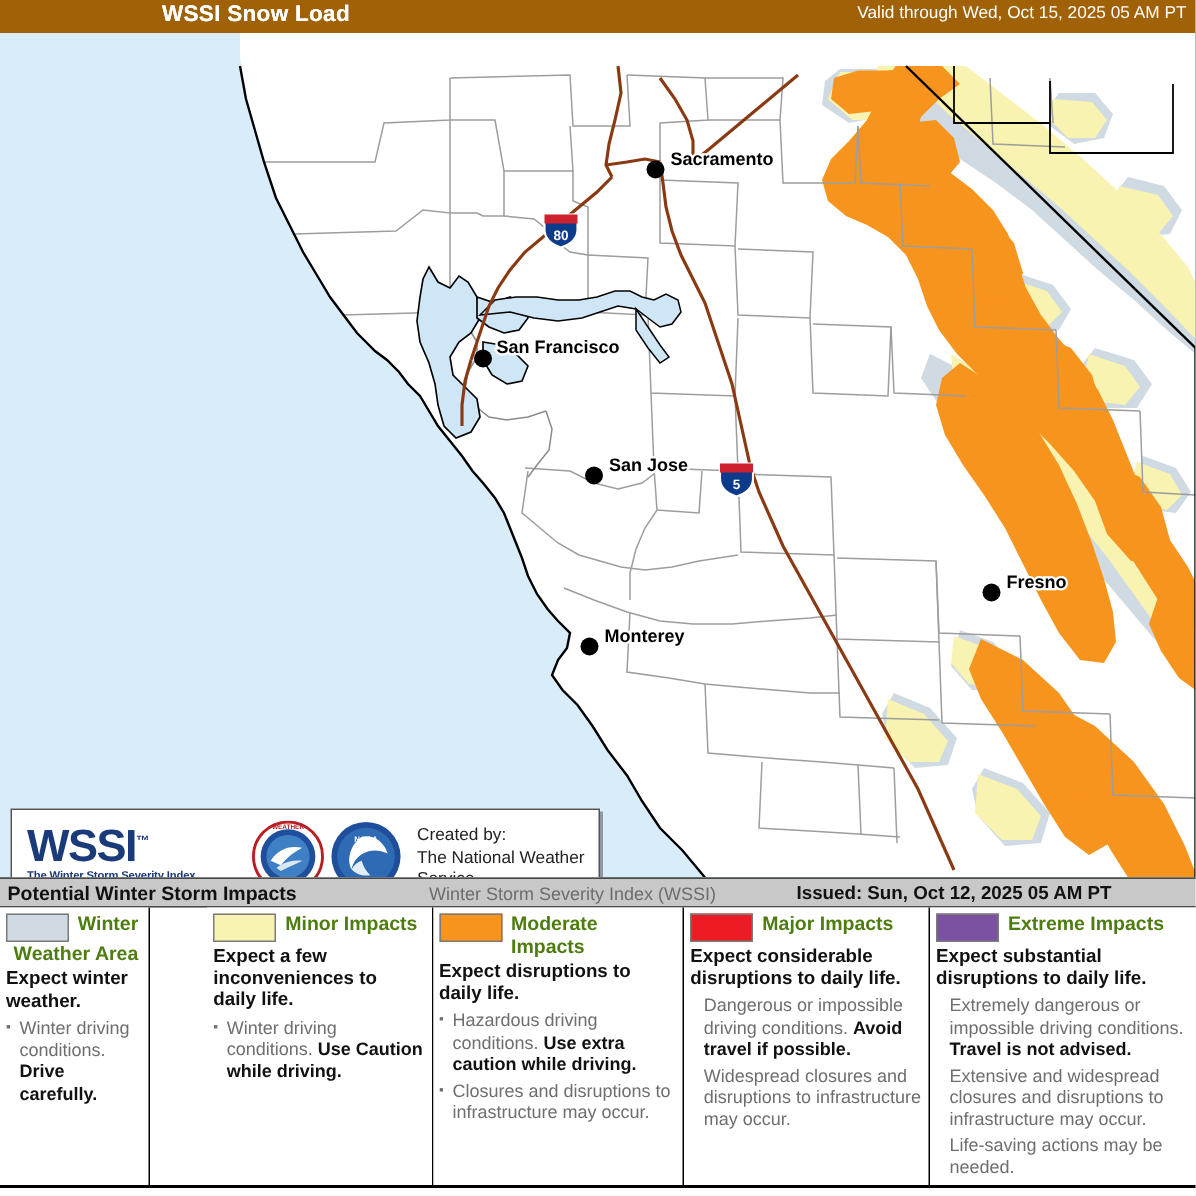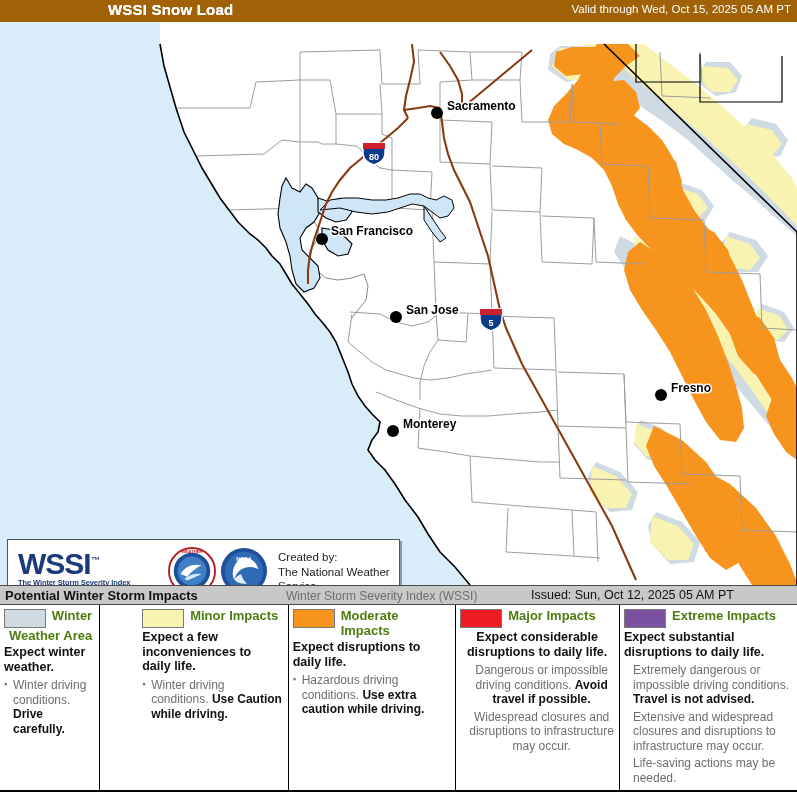--- a/index.html
+++ b/index.html
@@ -32,32 +32,32 @@
   .seal.nws{left:160px;}
   .seal.noaa{left:212px;}
   .credit{position:absolute;left:270px;top:10px;font-size:11.5px;color:#222;line-height:14.5px;}
 
   
   .subbar{position:absolute;left:0;top:585px;width:797px;height:20px;
           background:#c8c8c8;border-top:1px solid #4a4a4a;border-bottom:1px solid #4a4a4a;
           box-sizing:border-box;}
   .subbar .pwsi{position:absolute;left:5px;top:2px;font-size:13px;font-weight:bold;color:#111;}
   .subbar .wsi{position:absolute;left:286px;top:3px;font-size:12px;color:#6d6d6d;}
-  .subbar .issued{position:absolute;left:531px;top:2px;font-size:12.5px;font-weight:normal;color:#111;}
+  .subbar .issued{position:absolute;left:531px;top:2px;font-size:12.5px;font-weight:bold;color:#111;}
 
   
   .legend{position:absolute;left:0;top:605px;width:797px;height:187px;
           display:flex;border-bottom:2px solid #000;box-sizing:border-box;}
   .lcol{position:relative;box-sizing:border-box;border-right:1px solid #000;
         padding:3px 5px 0 4px;background:#fff;}
   .lcol:last-child{border-right:none;}
   .lcol.c0{width:105px;}
   .lcol.c1{width:158px;margin-left:38px;}
   .lcol.c2{width:176px;}
-  .lcol.c3{width:172px;text-align:center;}
+  .lcol.c3{width:172px;}
   .lcol.c4{width:186px;}
   .lhead{display:flex;align-items:flex-start;gap:6px;}
   .swatch{width:40px;height:17px;border:1px solid #7a7a7a;flex:0 0 auto;margin-top:1px;}
   .lname{font-size:13px;font-weight:bold;color:#4d7c0f;line-height:15px;}
   .lcol.c0 .lhead{display:block;text-align:right;}
   .lcol.c0 .swatch{float:left;}
   .lcol.c0 .lname{text-align:right;padding-right:2px;}
   .lbody{margin-top:2px;clear:both;}
   .lmain{font-size:12.5px;font-weight:bold;color:#111;line-height:14.5px;}
   .lcol.c0 .lmain{font-size:12.5px;}
@@ -383,20 +383,21 @@
 
     <div class="lcol c2">
       <div class="lhead">
         <div class="swatch" style="background:#f7941e"></div>
         <div class="lname">Moderate Impacts</div>
       </div>
       <div class="lbody">
         <div class="lmain">Expect disruptions to daily life.</div>
         <ul class="bullets">
           <li class="dot"><span>Hazardous driving conditions.</span> <b>Use extra caution while driving.</b></li>
+          <li class="dot"><span>Closures and disruptions to infrastructure may occur.</span></li>
         </ul>
       </div>
     </div>
 
     <div class="lcol c3">
       <div class="lhead">
         <div class="swatch" style="background:#ed1c24"></div>
         <div class="lname">Major Impacts</div>
       </div>
       <div class="lbody">

